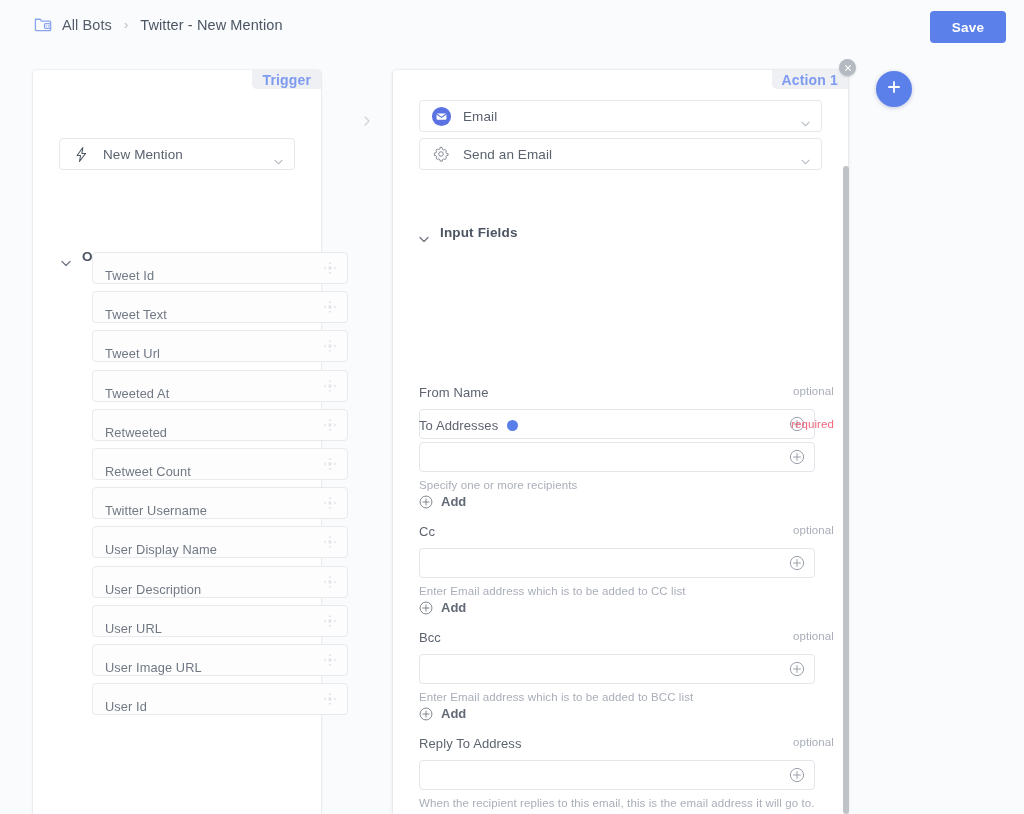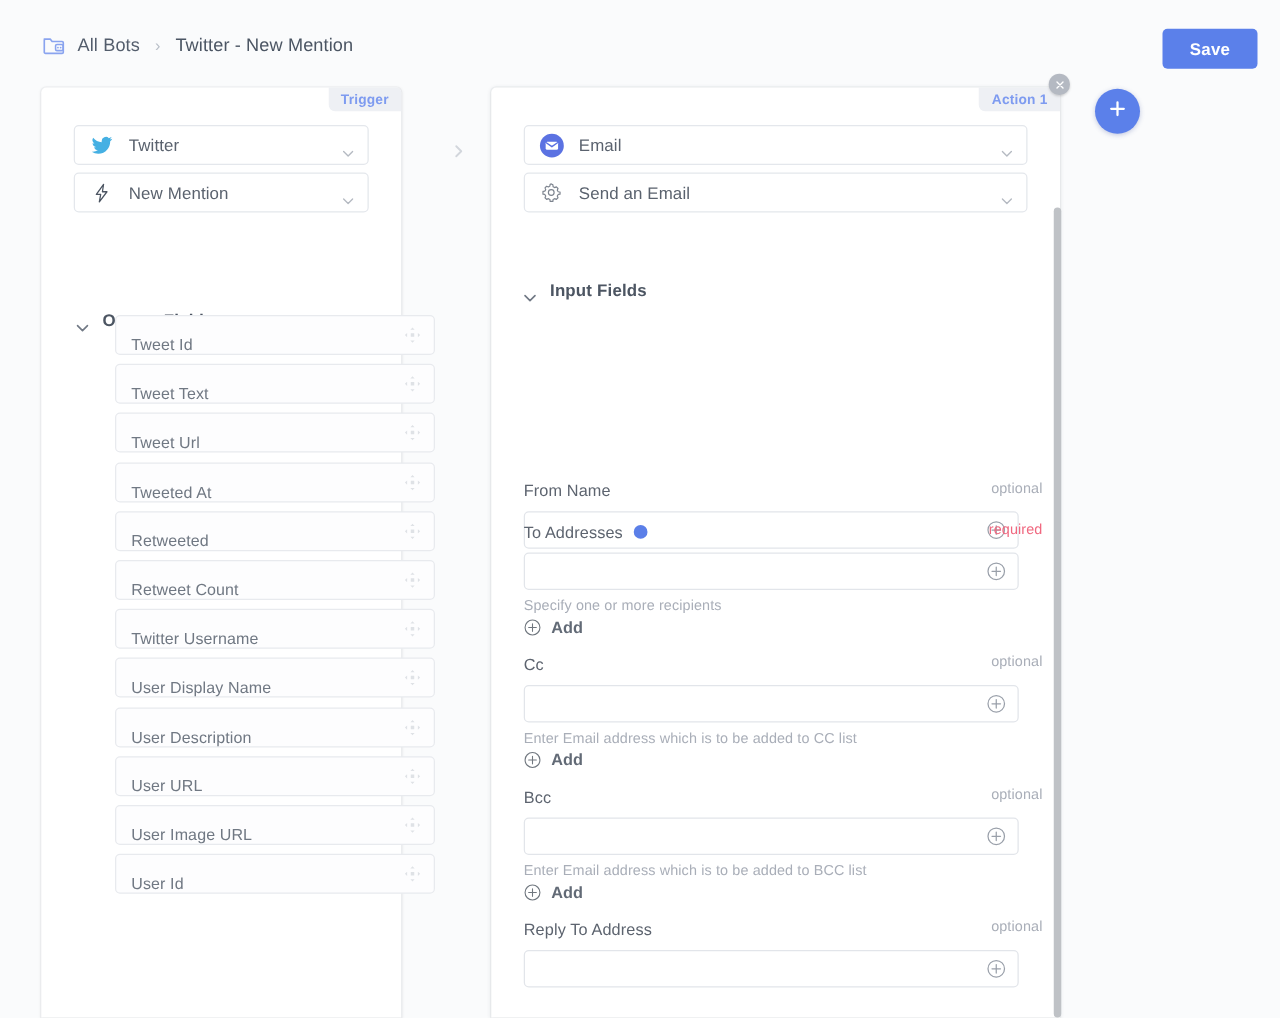--- a/index.html
+++ b/index.html
@@ -6,21 +6,21 @@
   html, body {
     width: 1024px; height: 814px;
     background: #fafbfc;
     font-family: "Liberation Sans", sans-serif;
     -webkit-font-smoothing: antialiased;
     overflow: hidden;
   }
 
   
   .topbar {
-    position: absolute; top: 12px; left: 0; width: 1024px; height: 54px;
+    position: absolute; top: 0; left: 0; width: 1024px; height: 54px;
     background: #fafbfc;
   }
   .breadcrumb {
     position: absolute; left: 34px; top: 15px;
     display: flex; align-items: center; gap: 9px;
     font-size: 14.5px;
   }
   .bc-icon { width: 19px; height: 19px; display: block; }
   .bc-link { color: #535d6c; font-size: 14.5px; letter-spacing: .1px; }
   .bc-sep { color: #b9bfc8; font-size: 13px; margin: 0 3px; }
@@ -52,21 +52,21 @@
     left: 393px; top: 16px; width: 455px; height: 744px;
     box-shadow: 0 1px 4px rgba(30,40,60,.11), 0 0 0 1px rgba(30,40,60,.04);
   }
 
   .tab {
     position: absolute; top: 0; right: 0;
     height: 19px; padding: 0 10px;
     background: #eef0f4;
     border-radius: 0 4px 0 5px;
     display: flex; align-items: center; justify-content: center;
-    font-size: 11px; font-weight: bold; color: #7e9bf0;
+    font-size: 14px; font-weight: bold; color: #7e9bf0;
     letter-spacing: .15px;
   }
 
   .close-chip {
     position: absolute; left: 839px; top: 5px;
     width: 17px; height: 17px; border-radius: 50%;
     background: #b4b9c2;
     display: flex; align-items: center; justify-content: center;
     color: #fff; font-size: 11px; line-height: 1; cursor: pointer;
     box-shadow: 0 1px 2px rgba(0,0,0,.16);
@@ -201,33 +201,20 @@
 
   <span class="connector">
     <svg viewBox="0 0 14 14" width="14" height="14">
       <path d="M5 3l4 4-4 4" fill="none" stroke="#d2d6dc" stroke-width="1.5" stroke-linecap="round" stroke-linejoin="round"></path>
     </svg>
   </span>
 
   <div class="card card--trigger">
     <div class="tab">Trigger</div>
 
-    <div class="select" style="left:26px; top:30px; width:236px;">
-      <span class="sel-icon">
-        <svg viewBox="0 0 22 22" width="19" height="19">
-          <path d="M20.5 4.6c-.7.3-1.4.5-2.2.6.8-.5 1.4-1.2 1.7-2.1-.7.4-1.6.8-2.5 1A3.9 3.9 0 0 0 10.8 7c0 .3 0 .6.1.9A11 11 0 0 1 2.9 3.8a3.9 3.9 0 0 0 1.2 5.2c-.6 0-1.2-.2-1.7-.5 0 1.9 1.3 3.5 3.1 3.8-.5.2-1.1.2-1.7.1a3.9 3.9 0 0 0 3.6 2.7 7.8 7.8 0 0 1-5.8 1.6 11 11 0 0 0 6 1.8c7.2 0 11.1-6 11.1-11.1v-.5c.8-.6 1.4-1.3 1.8-2.1z" fill="#45b0e3"></path>
-        </svg>
-      </span>
-      <span class="sel-label">Twitter</span>
-      <span class="chev">
-        <svg viewBox="0 0 10 6" width="9" height="6">
-            <path d="M1 1l4 4 4-4" fill="none" stroke="#b5bac2" stroke-width="1.2" stroke-linecap="round" stroke-linejoin="round"></path>
-          </svg>
-      </span>
-    </div>
 
     <div class="select" style="left:26px; top:68px; width:236px;">
       <span class="sel-icon">
         <svg viewBox="0 0 20 20" width="17" height="17">
           <path d="M11.6 1.8L4.8 11.2h4.1l-1.3 7.1 7.2-9.6h-4.3z" fill="none" stroke="#4c5562" stroke-width="1.2" stroke-linejoin="round"></path>
         </svg>
       </span>
       <span class="sel-label">New Mention</span>
       <span class="chev">
         <svg viewBox="0 0 10 6" width="9" height="6">
@@ -445,20 +432,21 @@
         <div class="f-label-row">
           <span class="f-label">Reply To Address</span>
           <span class="f-req optional">optional</span>
         </div>
         <div class="f-input">
           <span class="f-plus"><svg viewBox="0 0 16 16" width="16" height="16">
               <circle cx="8" cy="8" r="6.6" fill="none" stroke="#9aa0aa" stroke-width="1"></circle>
               <path d="M8 4.6v6.8M4.6 8h6.8" stroke="#9aa0aa" stroke-width="1" stroke-linecap="round"></path>
             </svg></span>
         </div>
+        <div class="f-help">When the recipient replies to this email, this is the email address it will go to.</div>
       </div>
     </div>
 
   <div class="close-chip">
     <svg viewBox="0 0 10 10" width="8" height="8">
         <path d="M2 2l6 6M8 2l-6 6" stroke="#ffffff" stroke-width="1.4" stroke-linecap="round"></path>
       </svg>
   </div>
 
   <div class="scroll-track"></div>

